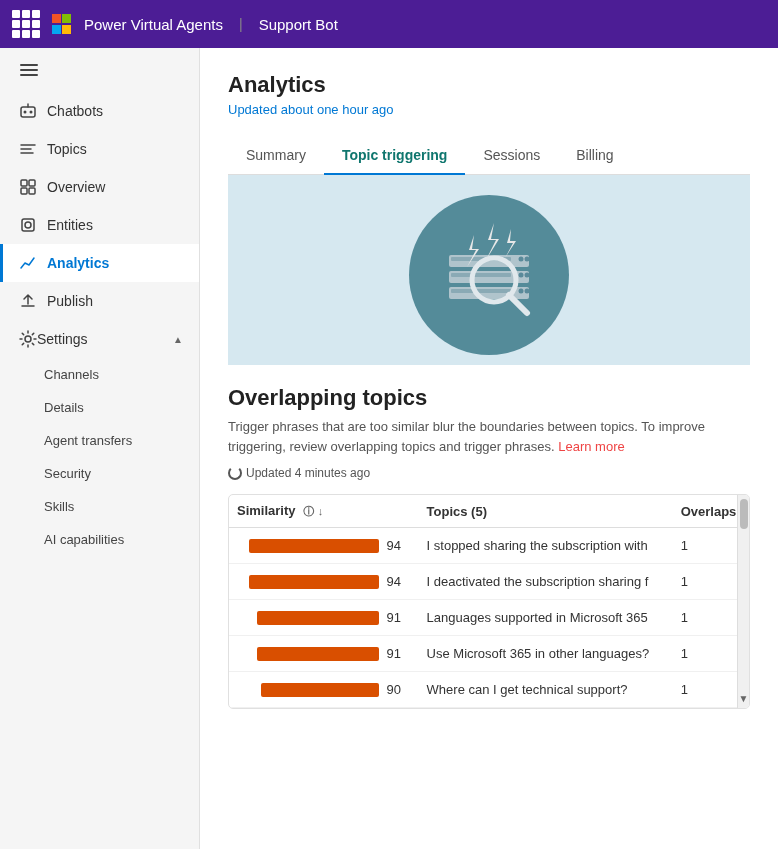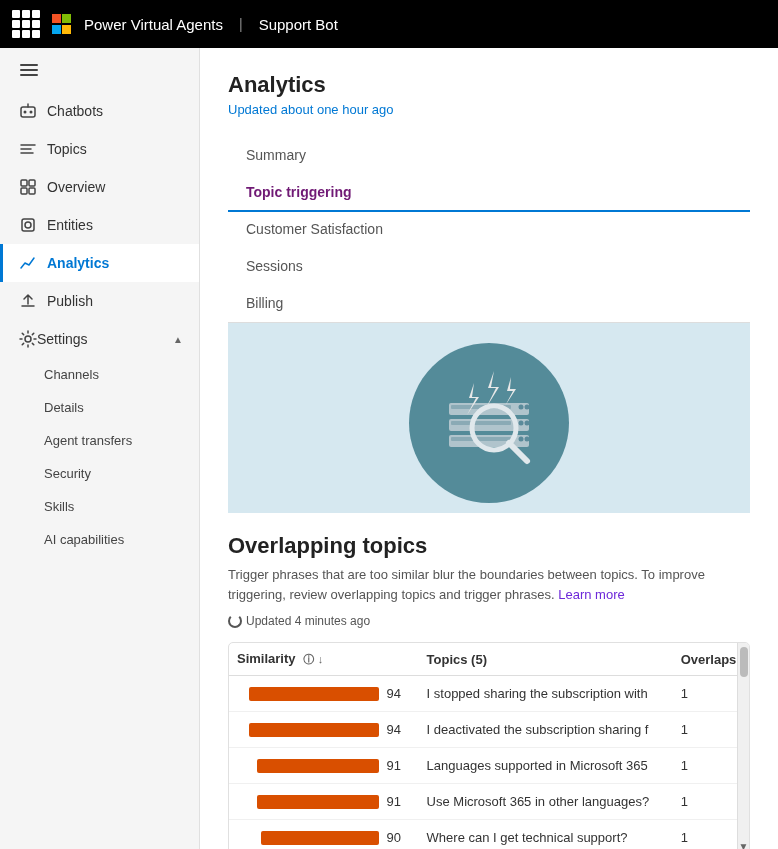--- a/index.html
+++ b/index.html
@@ -1,20 +1,20 @@
 <!DOCTYPE html>
 <html><head>
   <meta charset="utf-8">
   <style>
     * { box-sizing: border-box; margin: 0; padding: 0; }
     body { font-family: 'Segoe UI', Arial, sans-serif; font-size: 14px; color: #333; background: #fff; height: 849px; width: 778px; overflow: hidden; display: flex; flex-direction: column; }
 
     
     .top-nav {
-      background: #000000;
+      background: #4c1d95;
       color: #fff;
       height: 48px;
       display: flex;
       align-items: center;
       padding: 0 12px;
       gap: 12px;
       flex-shrink: 0;
     }
     .top-nav-grid { display: grid; grid-template-columns: repeat(3,8px); grid-template-rows: repeat(3,8px); gap: 2px; cursor: pointer; }
     .top-nav-grid-dot { width: 8px; height: 8px; background: #fff; border-radius: 1px; }
@@ -69,47 +69,47 @@
     .main {
       flex: 1;
       overflow-y: auto;
       background: #fff;
       padding: 24px 28px;
     }
     .page-title { font-size: 22px; font-weight: 600; color: #222; margin-bottom: 4px; }
     .page-subtitle { font-size: 13px; color: #0078d4; margin-bottom: 20px; }
 
     
-    .tabs { display: flex; gap: 0; border-bottom: 1px solid #ddd; margin-bottom: 0; flex-direction: column; }
+    .tabs { display: flex; gap: 0; border-bottom: 1px solid #ddd; margin-bottom: 0; }
     .tab {
       padding: 10px 18px;
       cursor: pointer;
       color: #555;
       font-size: 14px;
       border-bottom: 2px solid transparent;
       margin-bottom: -1px;
     }
-    .tab.active { color: #701a75; border-bottom: 2px solid #0078d4; font-weight: 600; }
+    .tab.active { color: #0f766e; border-bottom: 2px solid #0078d4; font-weight: 600; }
 
     
     .banner {
       background: #d6e8f0;
       height: 190px;
       display: flex;
       align-items: center;
       justify-content: center;
       overflow: hidden;
       margin-bottom: 0;
     }
 
     
     .content-area { padding: 20px 0 0 0; }
     .section-title { font-size: 22px; font-weight: 600; color: #222; margin-bottom: 6px; }
     .section-desc { font-size: 13px; color: #555; line-height: 1.5; margin-bottom: 10px; }
-    .section-desc a { color: #6d28d9; text-decoration: none; }
+    .section-desc a { color: #ef4444; text-decoration: none; }
     .updated-row { display: flex; gap: 4px; font-size: 12px; color: #555; margin-bottom: 14px; }
     .refresh-icon { width: 14px; height: 14px; border: 2px solid #555; border-radius: 50%; border-top-color: transparent; display: inline-block; }
 
     
     .data-table { width: 100%; border-collapse: collapse; }
     .data-table th {
       text-align: left;
       font-size: 13px;
       font-weight: 600;
       color: #333;
@@ -278,21 +278,20 @@
     </div>
   </div>
 
   <div class="main">
     <div class="page-title">Analytics</div>
     <div class="page-subtitle">Updated about one hour ago</div>
 
     <div class="tabs">
       <div class="tab">Summary</div>
       <div class="tab active">Topic triggering</div>
-      <div class="tab">Customer Satisfaction</div>
       <div class="tab">Sessions</div>
       <div class="tab">Billing</div>
     </div>
 
     <div class="banner">
       <svg width="220" height="170" viewBox="0 0 220 170" xmlns="http://www.w3.org/2000/svg">
 
         <circle cx="110" cy="90" r="80" fill="#3d7a8a" opacity="0.85"></circle>
 
         <rect x="70" y="70" width="80" height="12" rx="2" fill="#b0c4cc"></rect>

